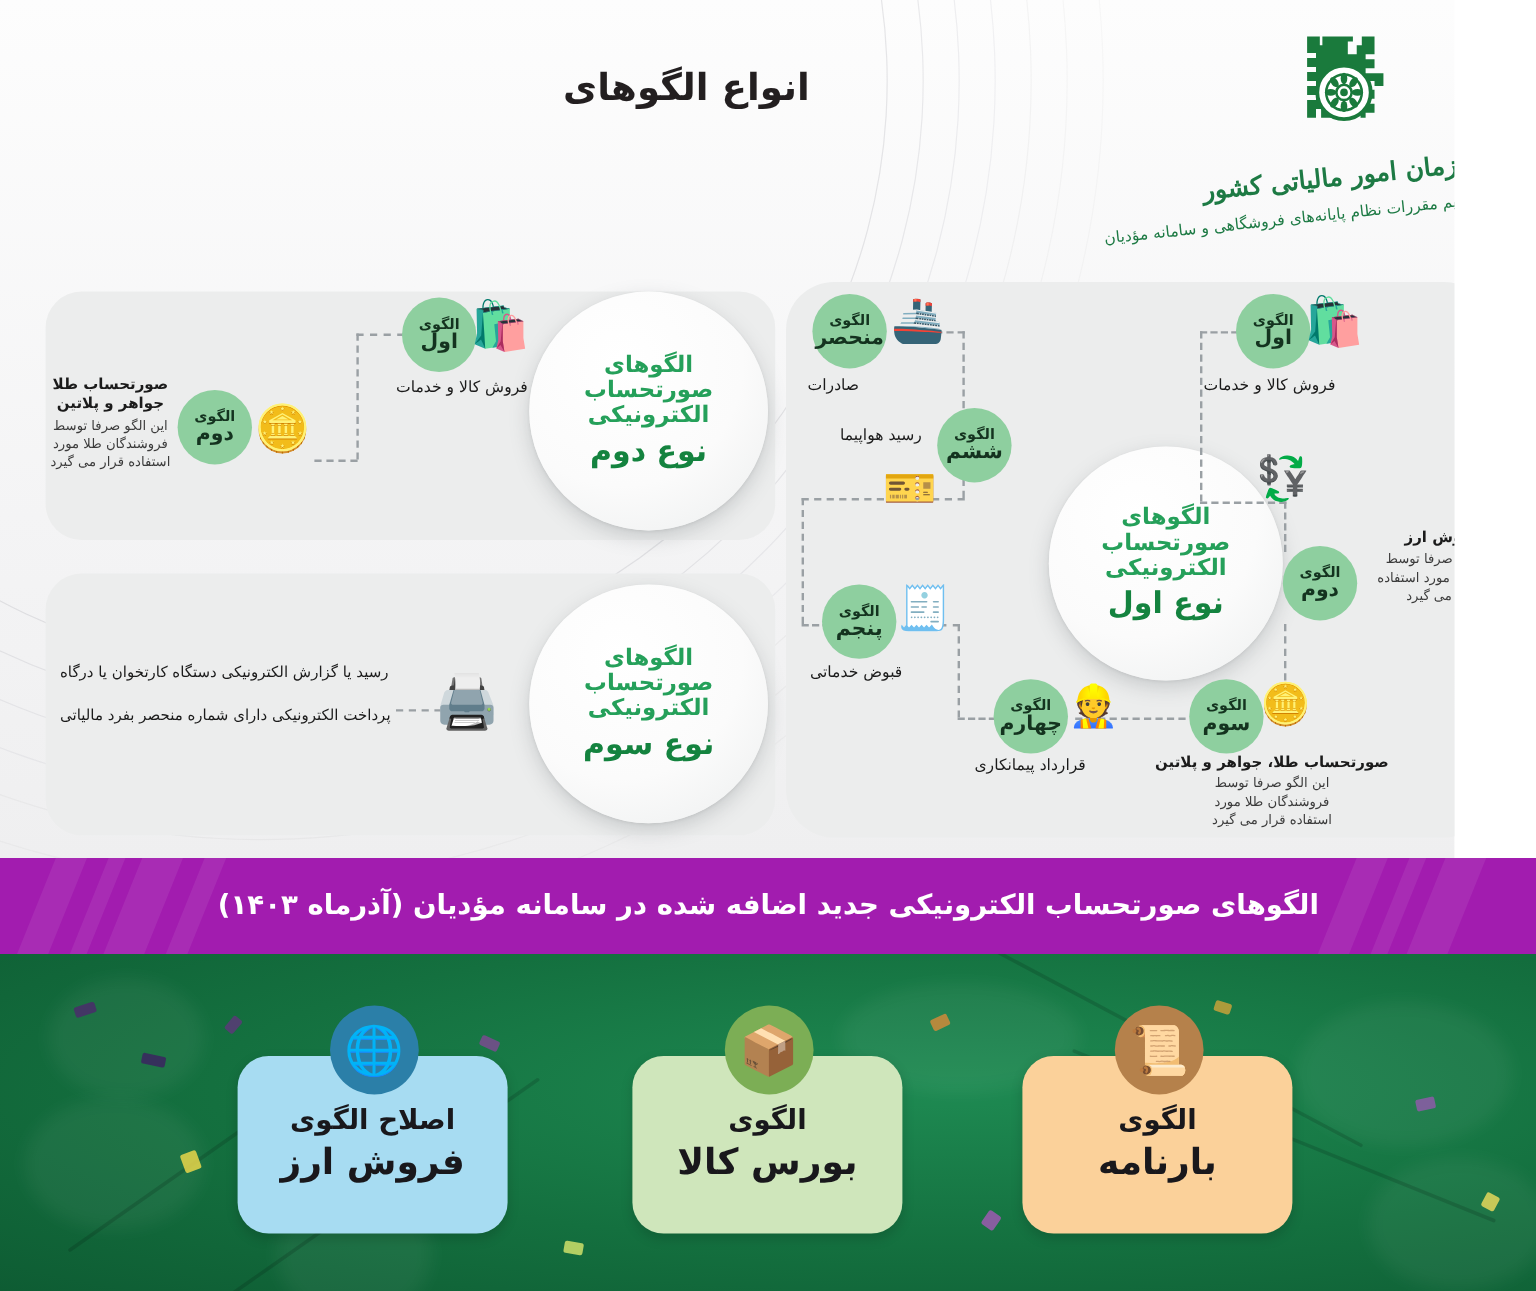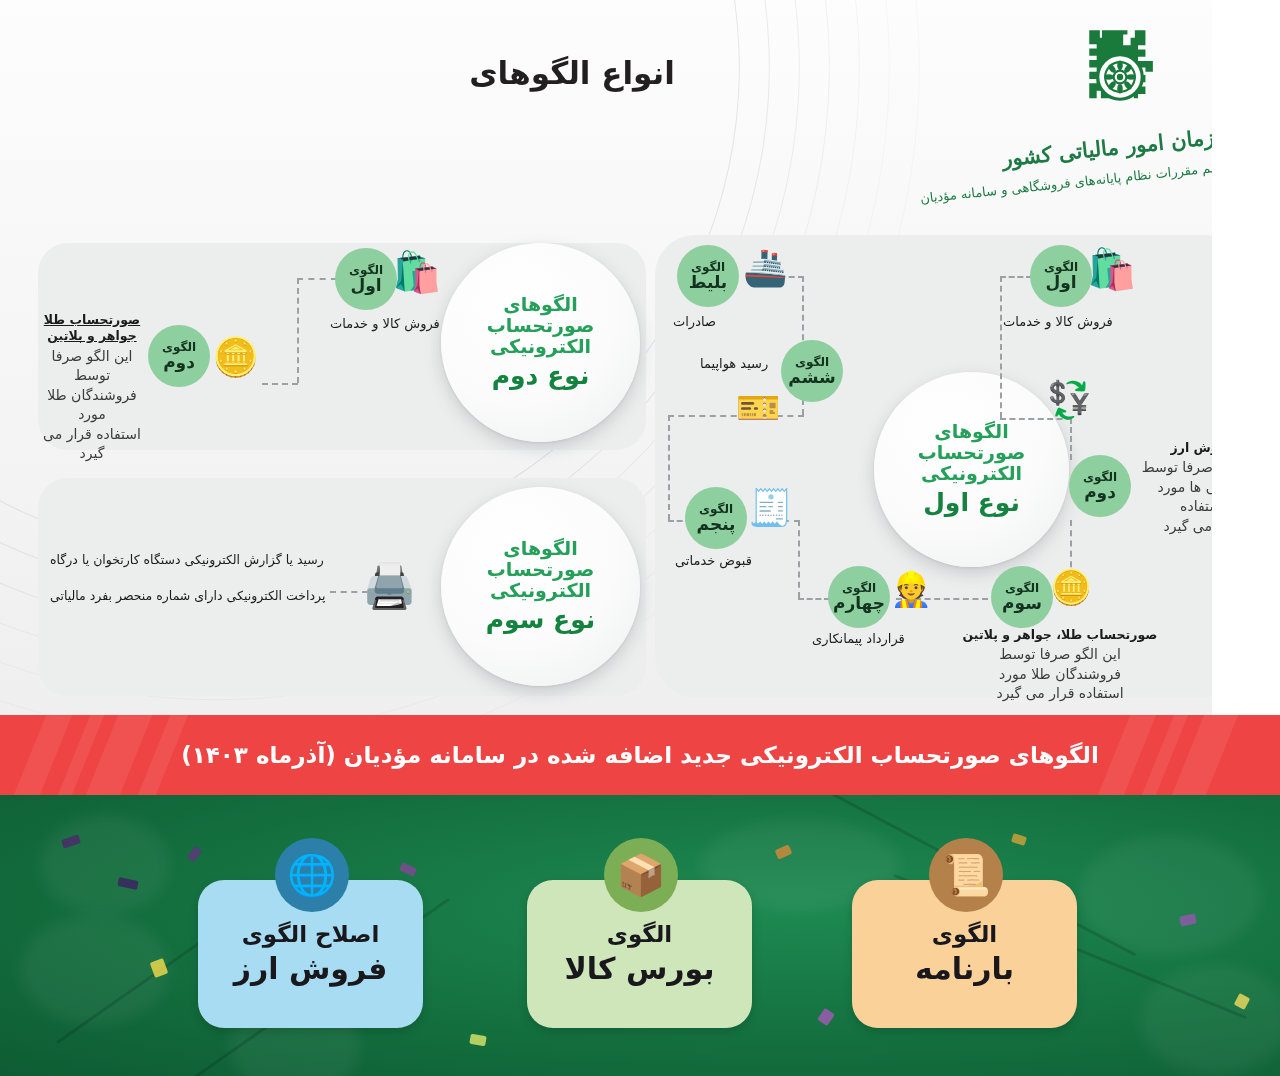--- a/index.html
+++ b/index.html
@@ -62,34 +62,34 @@
     background:#8ecf9f;display:flex;flex-direction:column;
     align-items:center;justify-content:center;text-align:center;z-index:6;}
   .node .n1{font-size:12px;font-weight:bold;color:#14331f;line-height:1;}
   .node .n2{font-size:17px;font-weight:bold;color:#14331f;line-height:1.05;margin-top:1px;}
 
   
   .lbl{position:absolute;font-size:13px;font-weight:normal;color:#1b1b1b;
     white-space:nowrap;z-index:5;}
   .lbl-block{position:absolute;z-index:5;text-align:center;}
   .lbl-block .b-title{font-size:12.5px;font-weight:bold;color:#1b1b1b;line-height:1.3;}
-  .lbl-block .b-sub{font-size:14px;color:#3b3b3b;line-height:1.4;margin-top:2px;}
+  .lbl-block .b-sub{font-size:11px;color:#3b3b3b;line-height:1.4;margin-top:2px;}
 
   
   .dash{position:absolute;z-index:2;}
   .dash-h{border-top:2px dashed #9aa0a4;}
   .dash-v{border-left:2px dashed #9aa0a4;}
 
   
   .ico{position:absolute;z-index:7;line-height:1;
     font-family:"DejaVu Sans",sans-serif;}
 
   
   .banner{position:absolute;left:0;top:715px;width:1280px;height:80px;
-    background:#ef4444;overflow:hidden;}
+    background:#a21caf;overflow:hidden;}
   .bstripe{position:absolute;top:-30px;height:150px;background:rgba(255,255,255,.07);
     transform:skewX(-22deg);}
   .banner-text{position:absolute;left:0;top:0;width:1280px;height:80px;
     display:flex;align-items:center;justify-content:center;
     color:#fff;font-size:23px;font-weight:bold;letter-spacing:-.2px;z-index:3;}
 
   
   .bottom{position:absolute;left:0;top:795px;width:1280px;height:281px;
     background:radial-gradient(ellipse at 62% 40%,#1e8a52 0%,#14703f 55%,#0e5c33 100%);
     overflow:hidden;}
@@ -183,21 +183,21 @@
     </div>
     <div class="ico" style="left:392px;top:252px;font-size:40px;">🛍️</div>
     <div class="lbl" style="left:330px;top:316px;">فروش کالا و خدمات</div>
 
     <div class="node" style="left:148px;top:325px;">
       <span class="n1">الگوی</span>
       <span class="n2">دوم</span>
     </div>
     <div class="ico" style="left:212px;top:338px;font-size:38px;">🪙</div>
     <div class="lbl-block" style="left:40px;top:312px;width:104px;">
-      <div class="b-title" style="white-space:pre-line;text-decoration:underline;">صورتحساب طلا
+      <div class="b-title" style="white-space:pre-line;">صورتحساب طلا
 جواهر و پلاتین</div>
       <div class="b-sub" style="white-space:pre-line;">این الگو صرفا توسط
 فروشندگان طلا مورد
 استفاده قرار می گیرد</div>
     </div>
 
     <div class="panel panel-l2"></div>
 
     <div class="bigcircle bc-l2">
       <div class="bc-line">الگوهای</div>
@@ -234,21 +234,21 @@
     <div class="dash dash-h" style="left:798px;top:598px;width:32px;"></div>
     <div class="dash dash-h" style="left:896px;top:598px;width:92px;"></div>
     <div class="dash dash-v" style="left:1070px;top:418px;height:42px;"></div>
     <div class="dash dash-v" style="left:1070px;top:520px;height:78px;"></div>
     <div class="dash dash-h" style="left:1000px;top:418px;width:72px;"></div>
     <div class="dash dash-v" style="left:1000px;top:276px;height:142px;"></div>
     <div class="dash dash-h" style="left:1000px;top:276px;width:32px;"></div>
 
     <div class="node" style="left:677px;top:245px;">
       <span class="n1">الگوی</span>
-      <span class="n2">بلیط</span>
+      <span class="n2">منحصر</span>
     </div>
     <div class="ico" style="left:743px;top:250px;font-size:36px;">🚢</div>
     <div class="lbl" style="left:673px;top:314px;">صادرات</div>
 
     <div class="node" style="left:781px;top:340px;">
       <span class="n1">الگوی</span>
       <span class="n2">ششم</span>
     </div>
     <div class="ico" style="left:736px;top:390px;font-size:36px;">🎫</div>
     <div class="lbl" style="left:700px;top:356px;">رسید هواپیما</div>

